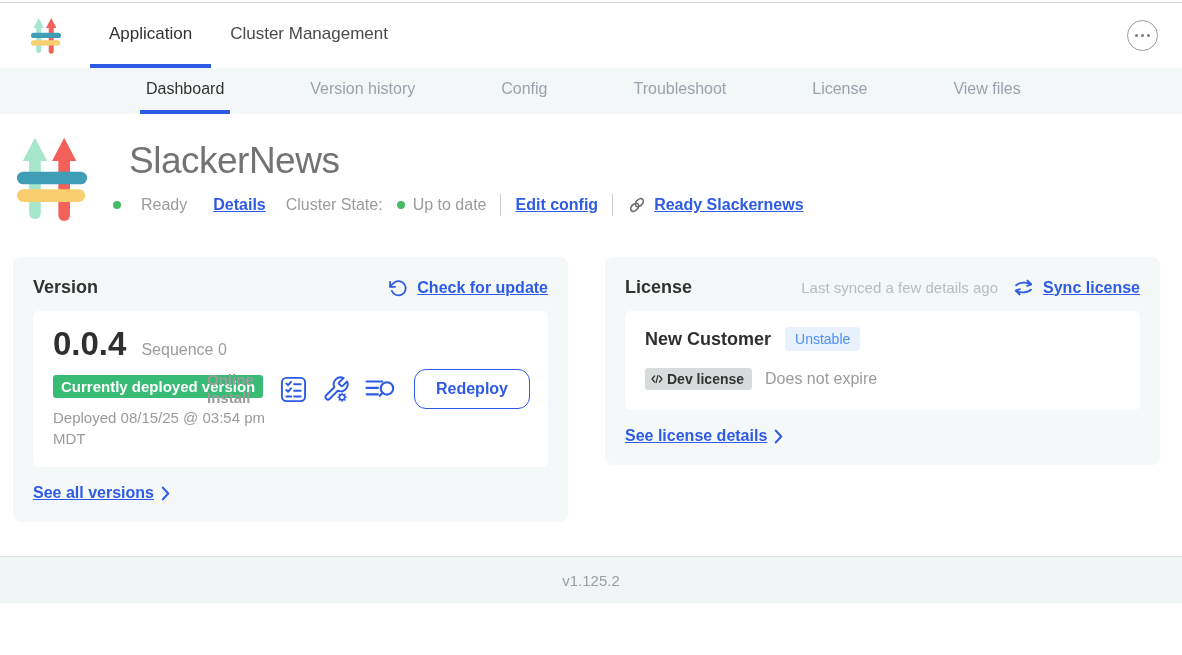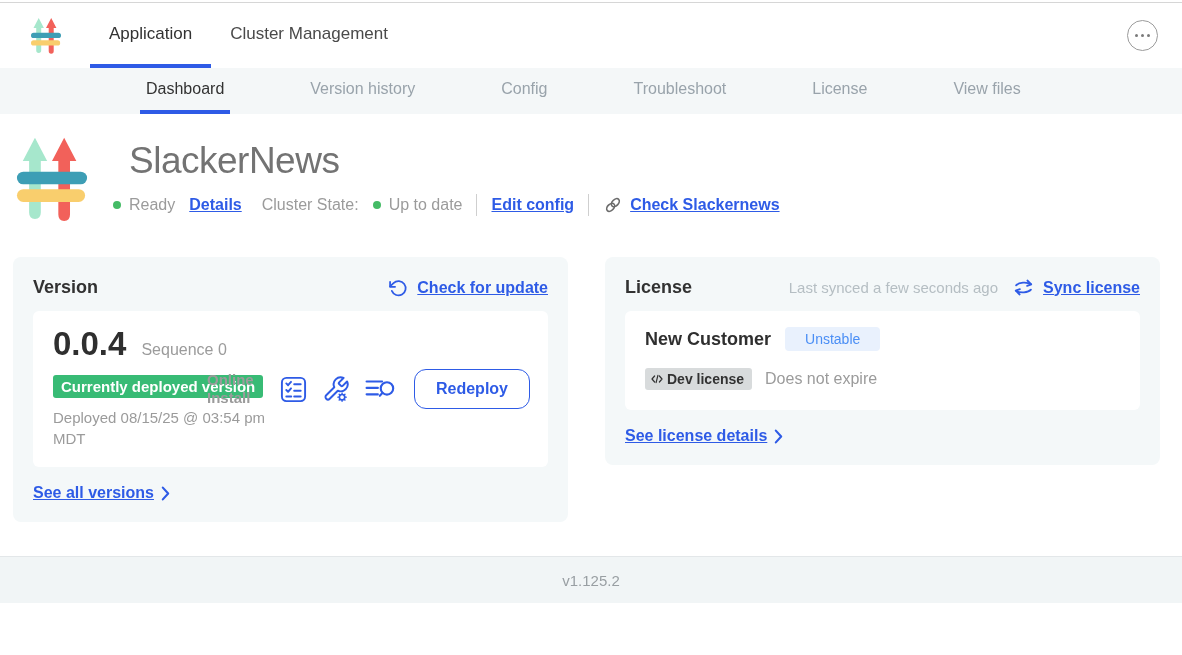--- a/index.html
+++ b/index.html
@@ -34,21 +34,21 @@
   .subnav-item.active { color:#323232; border-bottom-color:#2e5be6; }
 
   
   .app-header { display:flex; gap:24px; padding:18px 0 0 15px; }
   .app-logo { width:74px; height:95px; }
   .app-title { font-size:37px; font-weight:400; letter-spacing:-0.5px;
     margin:8px 16px 12px; color:#737373; }
   .status-row { display:flex; align-items:center; font-size:16px; color:#9b9b9b; }
   .dot { width:8px; height:8px; border-radius:50%; background:#44bb66;
     display:inline-block; margin-right:8px; }
-  .status-row .gap-r { margin-right:14px; }
+  .status-row .gap-r { margin-right:14px;margin-left:12px; }
   a.lnk { color:#2e5be6; font-weight:bold; text-decoration:underline; cursor:pointer; }
   .vdiv { width:1px; height:22px; background:#cfcfcf; margin:0 14px; }
   .inline-ico { display:inline-flex; margin-right:7px; }
 
   
   .cards { display:flex; gap:37px; padding:30px 22px 0 13px; align-items:flex-start; }
   .card { flex:1; background:#f4f8f9; border-radius:8px; padding:20px; }
   .card-head { display:flex; align-items:center; }
   .card-title { font-size:18px; font-weight:bold; color:#323232; }
   .head-right { margin-left:auto; display:flex; align-items:center; gap:9px; }
@@ -76,21 +76,21 @@
     color:#2e5be6; font-weight:bold; font-size:16px; padding:10px 21px;
     cursor:pointer; font-family:inherit; }
   .see-link { display:inline-flex; align-items:center; gap:7px; margin-top:17px;
     font-size:16px; }
 
   
   .l-inner { padding:16px 20px 20px; }
   .cust-line { display:flex; align-items:center; gap:14px; }
   .cust-name { font-size:18px; font-weight:bold; color:#2f2f2f; }
   .chan-badge { background:#e9f1fd; color:#4a8ef5; font-size:14px;
-    padding:4px 20px; border-radius:4px; }
+    padding:4px 10px; border-radius:4px; }
   .lic-line { display:flex; align-items:center; gap:13px; margin-top:17px; }
   .dev-badge { background:#d8dbdc; color:#323232; font-size:14px; font-weight:bold;
     padding:3px 8px 3px 5px; border-radius:3px; display:inline-flex;
     align-items:center; gap:3px; }
   .expiry { font-size:16px; color:#9b9b9b; }
 
   
   .footer { position:absolute; left:0; right:0; bottom:4px; height:47px;
     background:#f1f5f6; border-top:1px solid #e3e7e9; text-align:center; }
   .footer span { display:inline-block; margin-top:15px; font-size:15px; color:#999fa3; }
@@ -170,21 +170,21 @@
           <span>Up to date</span>
           <span class="vdiv"></span>
           <a class="lnk">Edit config</a>
           <span class="vdiv"></span>
           <span class="inline-ico">
             <svg width="20" height="20" viewBox="0 0 24 24" fill="none" stroke="#6b6b6b" stroke-width="2">
               <ellipse cx="9.2" cy="14.8" rx="5.6" ry="3.7" transform="rotate(-45 9.2 14.8)"></ellipse>
               <ellipse cx="14.8" cy="9.2" rx="5.6" ry="3.7" transform="rotate(-45 14.8 9.2)"></ellipse>
             </svg>
           </span>
-          <a class="lnk">Check Slackernews</a>
+          <a class="lnk">Ready Slackernews</a>
         </div>
       </div>
     </section>
 
     <section class="cards">
 
       <div class="card">
         <div class="card-head">
           <span class="card-title">Version</span>
           <span class="head-right">
@@ -247,21 +247,21 @@
           <svg width="9" height="15" viewBox="0 0 8 14" fill="none" stroke="#2e5be6" stroke-width="2" stroke-linecap="round" stroke-linejoin="round">
               <path d="M1.5 1.5 L6.5 7 L1.5 12.5"></path>
             </svg>
         </a>
       </div>
 
       <div class="card">
         <div class="card-head">
           <span class="card-title">License</span>
           <span class="head-right">
-            <span class="muted-note">Last synced a few seconds ago</span>
+            <span class="muted-note">Last synced a few details ago</span>
             <span style="display:flex">
               <svg width="21" height="19" viewBox="0 0 24 20" fill="none" stroke="#2e5be6" stroke-width="2" stroke-linecap="round" stroke-linejoin="round">
                 <path d="M3.5 7.5 C6.5 4 16 3.3 20.5 6.3"></path>
                 <polyline points="16.4 2 20.9 6.4 16.1 8.2"></polyline>
                 <path d="M20.5 12.5 C17.5 16 8 16.7 3.5 13.7"></path>
                 <polyline points="7.6 18 3.1 13.6 7.9 11.8"></polyline>
               </svg>
             </span>
             <a class="lnk link-w-ico">Sync license</a>
           </span>

